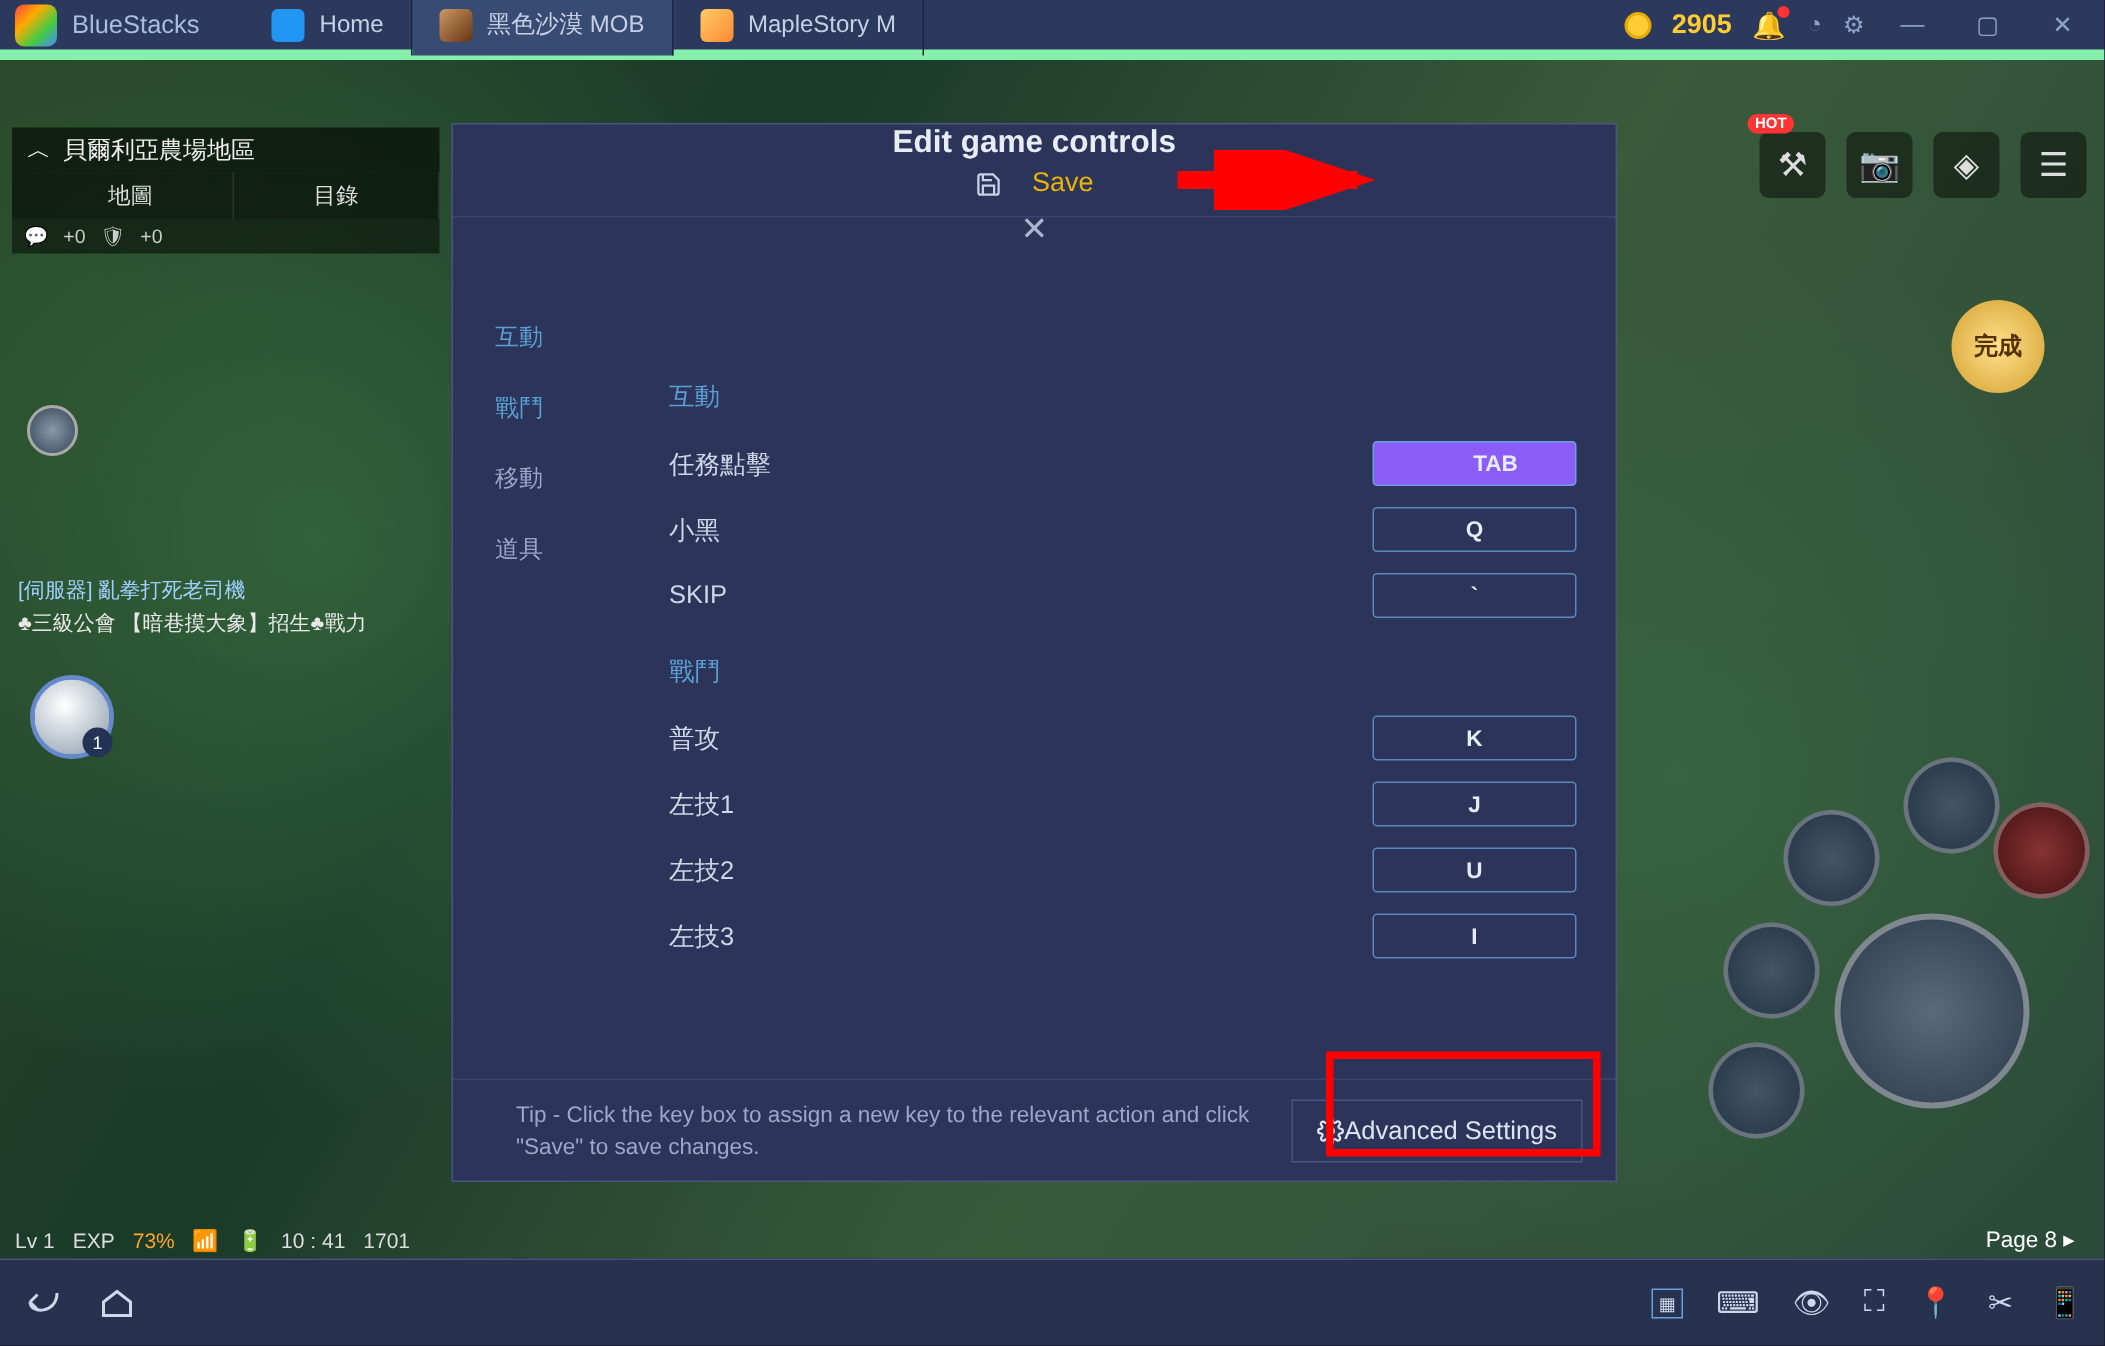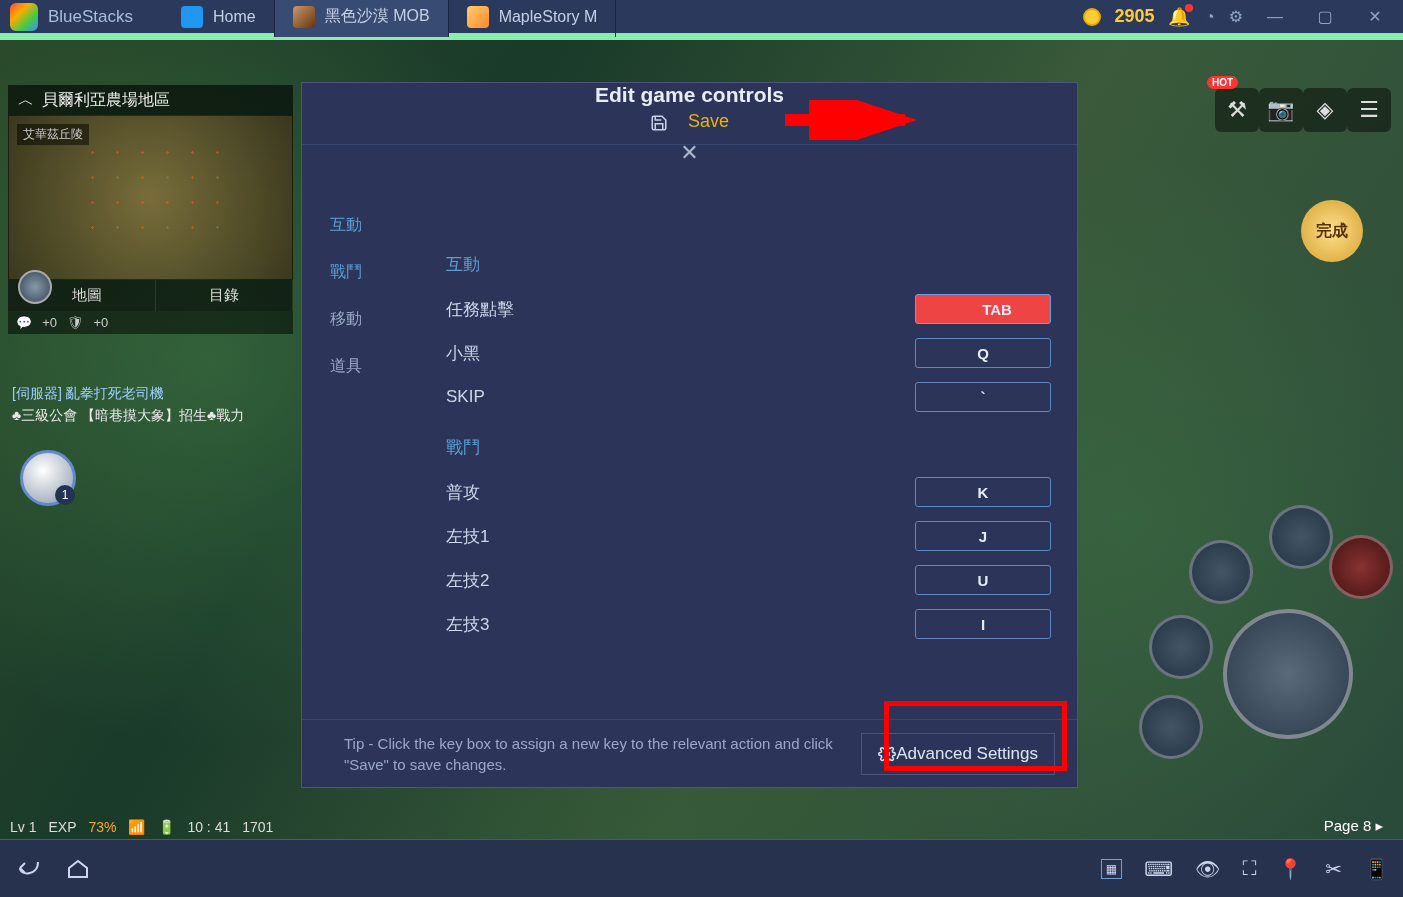--- a/index.html
+++ b/index.html
@@ -36,21 +36,21 @@
 .minimap-header .chev { margin-right: 8px; }
 .minimap-body { height: 165px; background: radial-gradient(circle at 50% 50%, rgba(139,115,60,0.8), rgba(60,50,25,0.8)); position: relative; border: 1px solid rgba(0,0,0,0.5); }
 .minimap-body::after { content: ""; position: absolute; width: 50%; height: 60%; top: 15%; left: 25%; background: radial-gradient(circle,#ff3333 5%,transparent 6%), radial-gradient(circle,#ffcc00 5%,transparent 6%); background-size: 25px 25px; opacity: 0.8; }
 .mini-label { position: absolute; top: 8px; left: 8px; background: rgba(0,0,0,0.5); color: #ccc; font-size: 12px; padding: 2px 6px; }
 .minimap-foot { display: flex; background: rgba(0,0,0,0.6); padding-left: 11px; }
 .mini-btn { flex: 1; text-align: center; color: #ddd; padding: 6px 0; font-size: 15px; border-right: 1px solid rgba(255,255,255,0.1); }
 .mini-stats { display: flex; gap: 10px; padding: 4px 8px; background: rgba(0,0,0,0.5); color: #ccc; font-size: 13px; align-items: center; }
 .globe { position: absolute; left: 18px; top: 230px; width: 34px; height: 34px; border-radius: 50%; background: radial-gradient(circle,#8899aa,#334455); border: 2px solid #aaa; }
 
 
-.hud-right { position: absolute; top: 48px; right: 12px; display: flex; }
+.hud-right { position: absolute; top: 48px; right: 12px; display: flex; gap: 14px; }
 .hud-ic { width: 44px; height: 44px; background: rgba(0,0,0,0.45); border-radius: 6px; display: flex; align-items: center; justify-content: center; color: #ddd; font-size: 22px; }
 .hot-badge { position: absolute; top: -12px; left: -8px; font-size: 10px; background: #ff3333; color: #fff; padding: 1px 5px; border-radius: 8px; font-weight: bold; }
 
 
 .skillwheel { position: absolute; right: 20px; bottom: 70px; width: 310px; height: 310px; }
 .bigcircle { position: absolute; right: 30px; bottom: 30px; width: 130px; height: 130px; border-radius: 50%; border: 4px solid rgba(200,200,200,0.5); background: radial-gradient(circle,#5a6a7a,#2a3a4a); }
 .smcircle { position: absolute; width: 64px; height: 64px; border-radius: 50%; border: 3px solid rgba(200,200,200,0.4); background: radial-gradient(circle,#445566,#223344); }
 .sc1 { right: 180px; bottom: 10px; }
 .sc2 { right: 170px; bottom: 90px; }
 .sc3 { right: 130px; bottom: 165px; }
@@ -84,21 +84,21 @@
 .sidenav div.muted { color: #9aa7c7; }
 
 .scrollarea { flex: 1; overflow-y: auto; padding: 40px 26px 20px 32px; }
 .scrollarea::-webkit-scrollbar { width: 10px; }
 .scrollarea::-webkit-scrollbar-thumb { background: #4a5680; border-radius: 4px; }
 .sec-title { color: #5a9fd4; font-size: 17px; margin: 24px 0 18px; }
 .sec-title:first-child { margin-top: 68px; }
 .ctrl-row { display: flex; align-items: center; margin-bottom: 14px; }
 .ctrl-label { color: #cfd6e8; font-size: 17px; flex: 1; }
 .keybox { width: 136px; height: 30px; border: 1px solid #5a88c0; border-radius: 3px; background: transparent; color: #e6ecf7; display: flex; align-items: center; justify-content: center; font-size: 15px; font-weight: 600; cursor: pointer; }
-.keybox.sel { background: #ef4444; border-color: #6aa0e0; padding-left: 28px; }
+.keybox.sel { background: #8b5cf6; border-color: #6aa0e0; padding-left: 28px; }
 
 .dlg-foot { height: 68px; border-top: 1px solid #394670; display: flex; align-items: center; padding: 0 22px 0 42px; }
 .tip { color: #9aa7c7; font-size: 15px; line-height: 1.4; max-width: 500px; }
 .adv-btn { margin-left: auto; display: flex; align-items: center; border: 1px solid #4a5680; padding: 10px 16px; color: #dde4f2; font-size: 17px; cursor: pointer; }
 
 
 .redbox { position: absolute; border: 5px solid #ff0000; pointer-events: none; z-index: 60; }
 .arrow { position: absolute; z-index: 60; }
 
 
@@ -138,23 +138,20 @@
   </div>
 </div>
 
 <div class="gamearea">
 
   <div class="minimap">
     <div class="minimap-header">
         <span class="chev">︿</span>
         <span>貝爾利亞農場地區</span>
       </div>
-    <div class="minimap-body">
-      <div class="mini-label">艾華茲丘陵</div>
-    </div>
     <div class="minimap-foot">
       <div class="mini-btn">地圖</div>
       <div class="mini-btn">目錄</div>
     </div>
     <div class="mini-stats">
       <span>💬</span>
         <span>+0</span>
       <span>🛡</span>
         <span>+0</span>
     </div>

